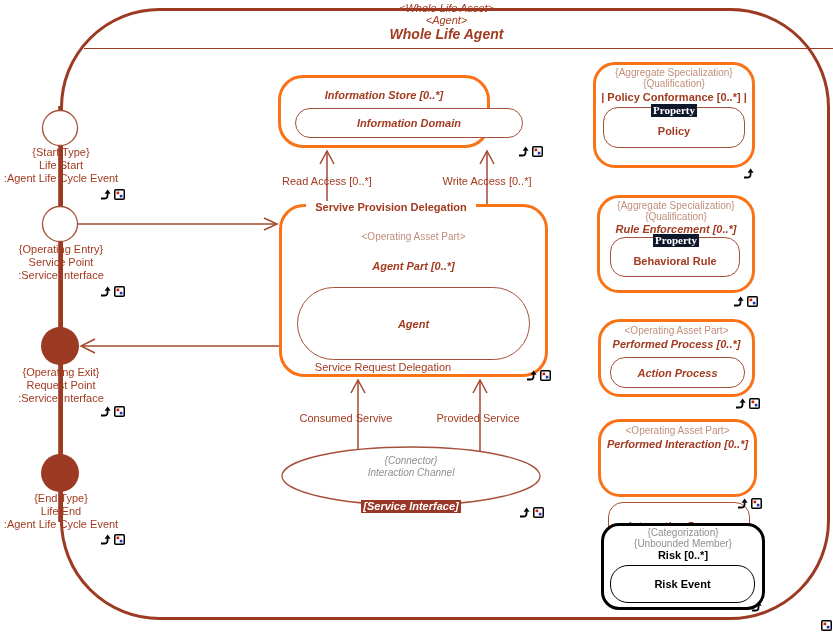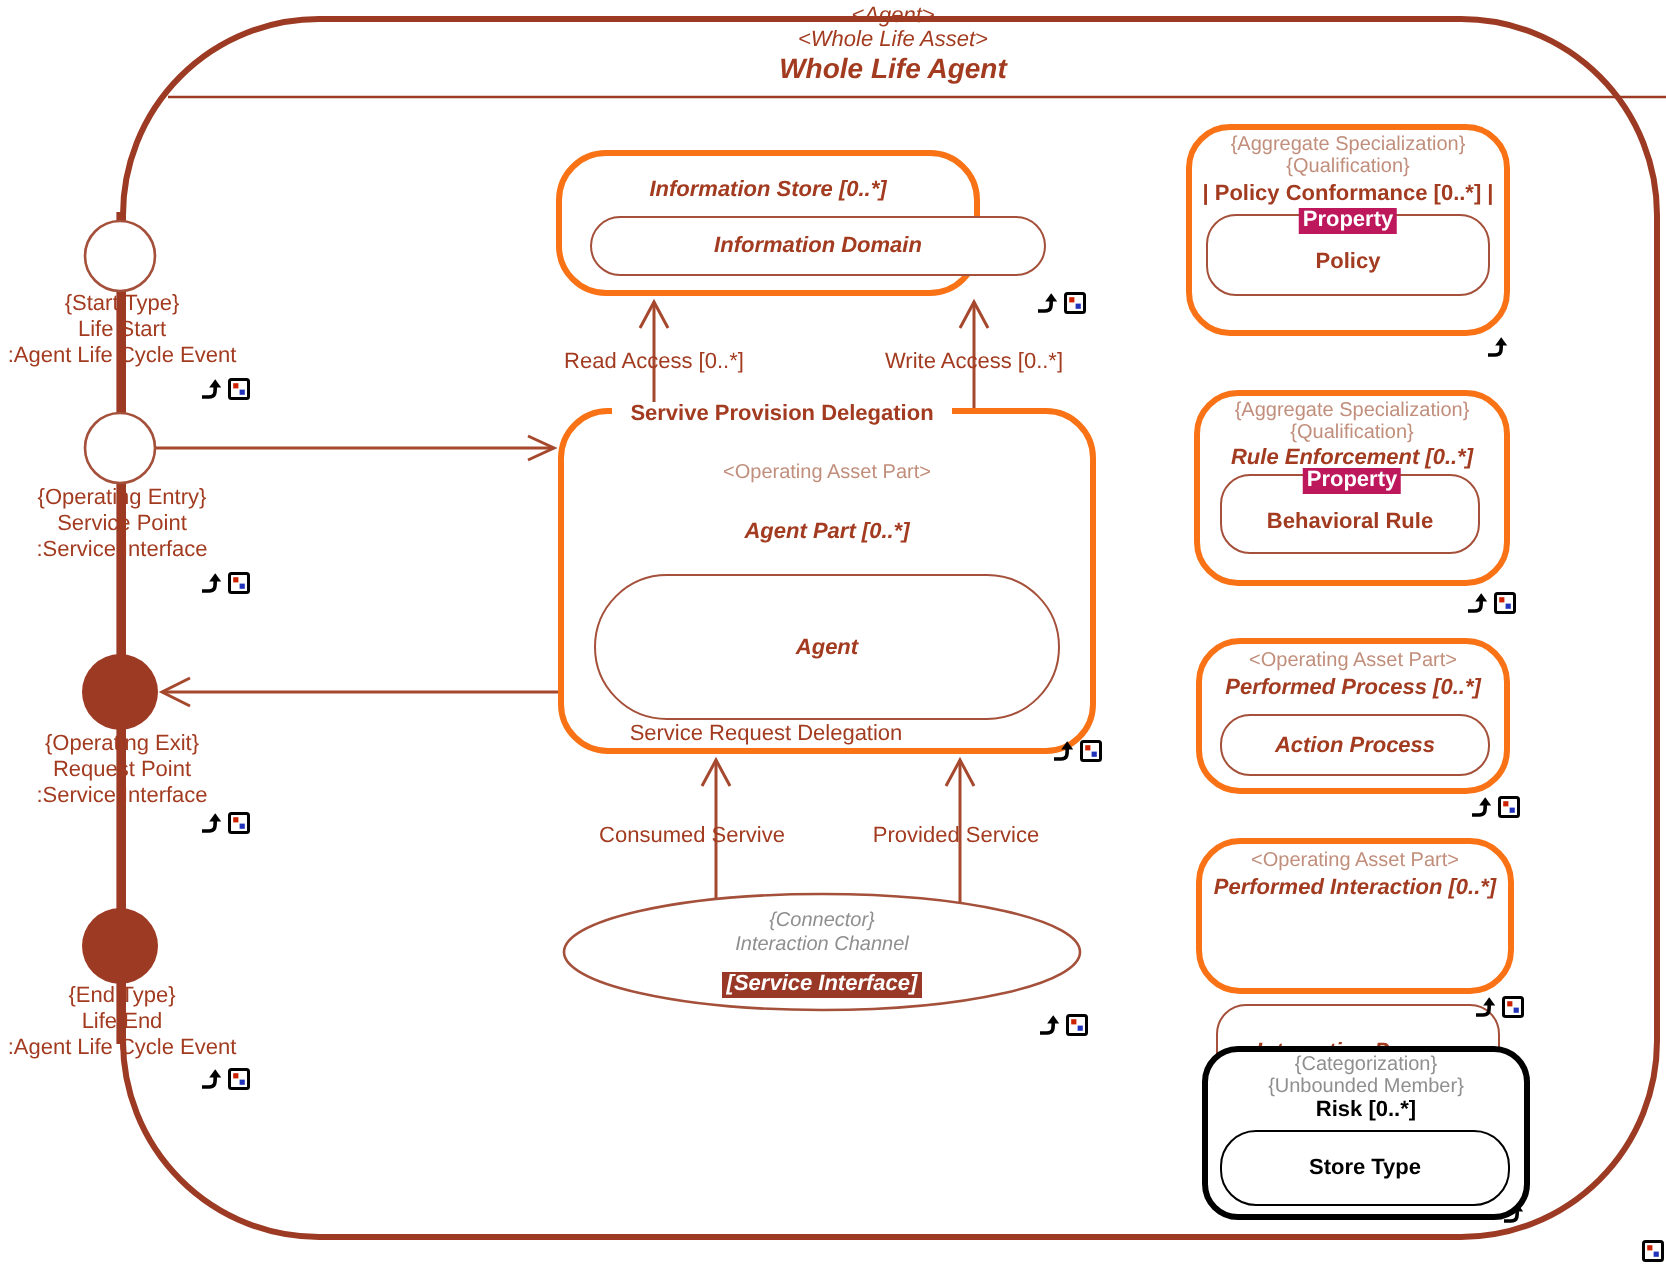--- a/index.html
+++ b/index.html
@@ -23,22 +23,22 @@
          display:flex;align-items:center;justify-content:center;box-sizing:border-box;}
   .inner.black{border:1.5px solid #000;}
   .st{position:absolute;width:100%;text-align:center;font-size:10px;line-height:11px;color:#c18e7c;white-space:nowrap;}
   .st.gray{color:#8f8f8f;}
   .bt{position:absolute;width:100%;text-align:center;font-size:11px;line-height:13px;font-weight:bold;font-style:italic;white-space:nowrap;}
   .bt.upright{font-style:normal;}
   .bt.blk{color:#000;}
   .nm{font-size:11px;font-weight:bold;font-style:italic;color:#a23b20;white-space:nowrap;}
   .nm.upright{font-style:normal;}
   .nm.blk{color:#000;}
-  .badge{position:absolute;left:50%;transform:translateX(-50%);background:#be185d;color:#fff;
-         font-size:11px;line-height:13px;font-weight:bold;padding:0 2px;white-space:nowrap;}
+  .badge{position:absolute;left:50%;transform:translateX(-50%);background:#0f172a;color:#fff;
+         font-size:11px;line-height:13px;font-weight:bold;padding:0 2px;white-space:nowrap;font-family:Liberation Serif, serif;}
   .overlabel{position:absolute;font-size:11px;line-height:13px;text-align:center;background:#fff;white-space:nowrap;}
   
   .el-st{font-size:10px;line-height:12px;font-style:italic;color:#8f8f8f;text-align:center;}
   .el-badge{display:inline-block;background:#993826;color:#fff;font-size:11px;line-height:13px;
             font-weight:bold;font-style:italic;padding:0 2px;}
   
   .icons{position:absolute;display:flex;gap:2px;align-items:flex-end;}
 </style>
 </head>
 <body>
@@ -84,22 +84,22 @@
 
     <circle cx="60" cy="128" r="17.5" fill="#ffffff" stroke="#a5503a" stroke-width="1.3"></circle>
     <circle cx="60" cy="224" r="17.5" fill="#ffffff" stroke="#a5503a" stroke-width="1.3"></circle>
     <circle cx="60" cy="346" r="19" fill="#9c3a23"></circle>
     <circle cx="60" cy="473" r="19" fill="#9c3a23"></circle>
 
     <ellipse cx="411" cy="476" rx="129" ry="29" fill="#ffffff" stroke="#a5503a" stroke-width="1.3"></ellipse>
   </svg>
 
   <div class="abs ctr" style="left:60px;top:2px;width:773px;">
+    <div class="hdr-st">&lt;Whole Life Asset&gt;</div>
     <div class="hdr-st">&lt;Agent&gt;</div>
-    <div class="hdr-st">&lt;Whole Life Asset&gt;</div>
     <div class="hdr-title">Whole Life Agent</div>
   </div>
 
   <div class="abs lc" style="left:0px;top:146px;width:122px;">
     <div>{Start Type}</div>
     <div>Life Start</div>
     <div class="nw">:Agent Life Cycle Event</div>
   </div>
   <div class="abs lc" style="left:0px;top:243px;width:122px;">
     <div>{Operating Entry}</div>
@@ -135,21 +135,21 @@
     <div class="bt" style="top:53px;">Agent Part [0..*]</div>
     <div class="inner" style="left:15px;top:80px;width:233px;height:73px;border-radius:37px;">
       <span class="nm">Agent</span>
     </div>
     <div class="overlabel" style="left:16px;top:154px;width:170px;background:transparent;">Service Request Delegation</div>
   </div>
 
   <div class="abs ctr" style="left:291px;top:455px;width:240px;">
     <div class="el-st">{Connector}</div>
     <div class="el-st">Interaction Channel</div>
-    <div style="margin-top:3px;"><span class="el-badge">[Service Interface]</span></div>
+    <div style="margin-top:17px;"><span class="el-badge">[Service Interface]</span></div>
   </div>
 
   <div class="rbox" style="left:593px;top:62px;width:162px;height:106px;">
     <div class="st" style="top:2px;">{Aggregate Specialization}</div>
     <div class="st" style="top:13px;">{Qualification}</div>
     <div class="bt upright" style="top:26px;">| Policy Conformance [0..*] |</div>
     <div class="inner" style="left:7px;top:42px;width:142px;height:41px;padding-top:6px;">
       <span class="nm upright">Policy</span>
     </div>
     <div class="badge" style="top:39px;">Property</div>
@@ -179,21 +179,21 @@
     <div class="inner" style="left:7px;top:35px;width:142px;height:47px;margin-top:45px;">
       <span class="nm">Interaction Process</span>
     </div>
   </div>
 
   <div class="rbox black" style="left:601px;top:523px;width:164px;height:87px;border-radius:18px;">
     <div class="st gray" style="top:1px;">{Categorization}</div>
     <div class="st gray" style="top:12px;">{Unbounded Member}</div>
     <div class="bt upright blk" style="top:23px;">Risk [0..*]</div>
     <div class="inner black" style="left:6px;top:39px;width:145px;height:38px;border-radius:18px;">
-      <span class="nm upright blk">Store Type</span>
+      <span class="nm upright blk">Risk Event</span>
     </div>
   </div>
 
   <div class="icons" style="left:100px;top:187px;">
     <svg width="12" height="13">
         <path d="M1,11.5 L4.5,11.5 C7.6,11.5 7.6,9.5 7.6,6.5" fill="none" stroke="#000" stroke-width="1.8"></path>
         <path d="M4.6,6.8 L7.6,2.6 L10.6,6.8 Z" fill="#000"></path>
       </svg>
     <svg width="11" height="11">
         <rect x="0.75" y="0.75" width="9.5" height="9.5" fill="#fff" stroke="#000" stroke-width="1.5" rx="1"></rect>

